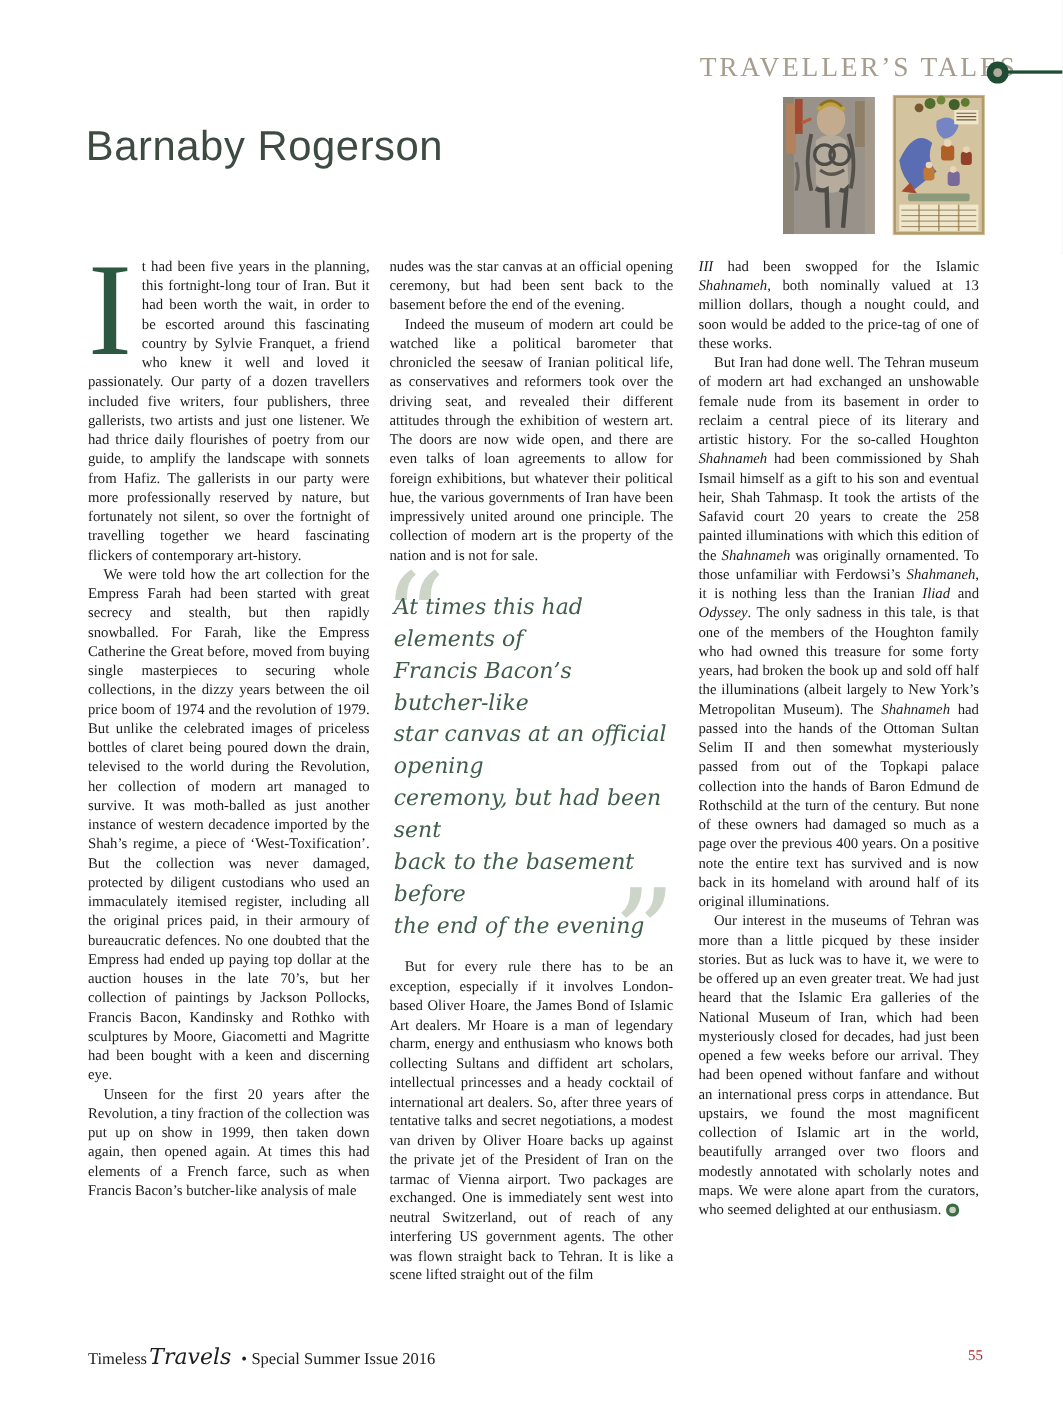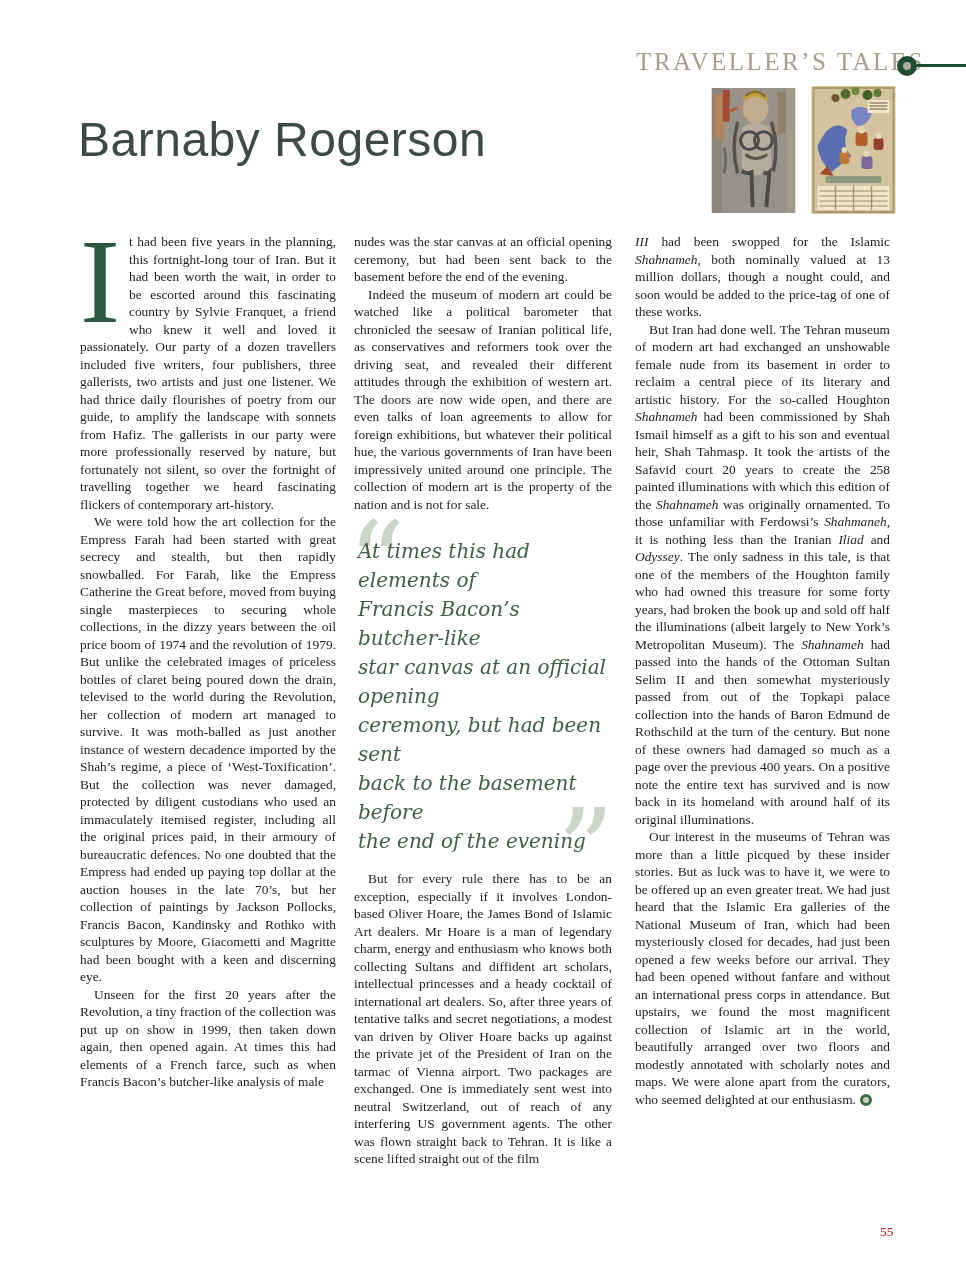--- a/index.html
+++ b/index.html
@@ -31,21 +31,21 @@
   
   .art { position:absolute; overflow:hidden; }
   .art svg { display:block; }
   .art1 { left:711px; top:88px; width:85px; height:125px; }
   .art2 { left:811px; top:86px; width:85px; height:128px; }
 
   
   .title {
     position:absolute; left:78px; top:112px;
     font-family:"Liberation Sans", sans-serif; font-weight:300;
-    font-size:48px; color:#3d4b43; letter-spacing:0.5px;
+    font-size:38px; color:#3d4b43; letter-spacing:0.5px;
   }
   .subtitle {
     position:absolute; left:80px; top:174px;
     font-family:"Liberation Sans", sans-serif; font-size:19px; color:#6e6e6e;
   }
 
   
   .col {
     position:absolute; top:233px; height:995px; overflow:hidden;
     font-size:13.4px; line-height:17.5px; text-align:justify;
@@ -187,15 +187,18 @@
         <span class="qmark close">”</span>
       </div>
       <p class="indent"><span>But for every rule there has to be an exception, especially if it involves London-based Oliver Hoare, the James Bond of Islamic Art dealers. Mr Hoare is a man of legendary charm, energy and enthusiasm who knows both collecting Sultans and diffident art scholars, intellectual princesses and a heady cocktail of international art dealers. So, after three years of tentative talks and secret negotiations, a modest van driven by Oliver Hoare backs up against the private jet of the President of Iran on the tarmac of Vienna airport. Two packages are exchanged. One is immediately sent west into neutral Switzerland, out of reach of any interfering US government agents. The other was flown straight back to Tehran. It is like a scene lifted straight out of the film </span></p>
     </div>
   <div class="col col3">
       <p><em>III</em><span> had been swopped for the Islamic </span><em>Shahnameh</em><span>, both nominally valued at 13 million dollars, though a nought could, and soon would be added to the price-tag of one of these works.</span></p>
       <p class="indent"><span>But Iran had done well. The Tehran museum of modern art had exchanged an unshowable female nude from its basement in order to reclaim a central piece of its literary and artistic history. For the so-called Houghton </span><em>Shahnameh</em><span> had been commissioned by Shah Ismail himself as a gift to his son and eventual heir, Shah Tahmasp. It took the artists of the Safavid court 20 years to create the 258 painted illuminations with which this edition of the </span><em>Shahnameh</em><span> was originally ornamented. To those unfamiliar with Ferdowsi’s </span><em>Shahmaneh</em><span>, it is nothing less than the Iranian </span><em>Iliad</em><span> and </span><em>Odyssey</em><span>. The only sadness in this tale, is that one of the members of the Houghton family who had owned this treasure for some forty years, had broken the book up and sold off half the illuminations (albeit largely to New York’s Metropolitan Museum). The </span><em>Shahnameh</em><span> had passed into the hands of the Ottoman Sultan Selim II and then somewhat mysteriously passed from out of the Topkapi palace collection into the hands of Baron Edmund de Rothschild at the turn of the century. But none of these owners had damaged so much as a page over the previous 400 years. On a positive note the entire text has survived and is now back in its homeland with around half of its original illuminations.</span></p>
       <p class="indent"><span>Our interest in the museums of Tehran was more than a little picqued by these insider stories. But as luck was to have it, we were to be offered up an even greater treat. We had just heard that the Islamic Era galleries of the National Museum of Iran, which had been mysteriously closed for decades, had just been opened a few weeks before our arrival. They had been opened without fanfare and without an international press corps in attendance. But upstairs, we found the most magnificent collection of Islamic art in the world, beautifully arranged over two floors and modestly annotated with scholarly notes and maps. We were alone apart from the curators, who seemed delighted at our enthusiasm.</span><span class="endmark"></span></p>
     </div>
 
+  <div class="footer">
+    <span class="plain">Timeless</span><span class="script">Travels</span><span class="sep">•</span><span class="plain">Special Summer Issue 2016</span>
+  </div>
   <div class="page-number">55</div>
 
 </div>
 
 </body></html>

